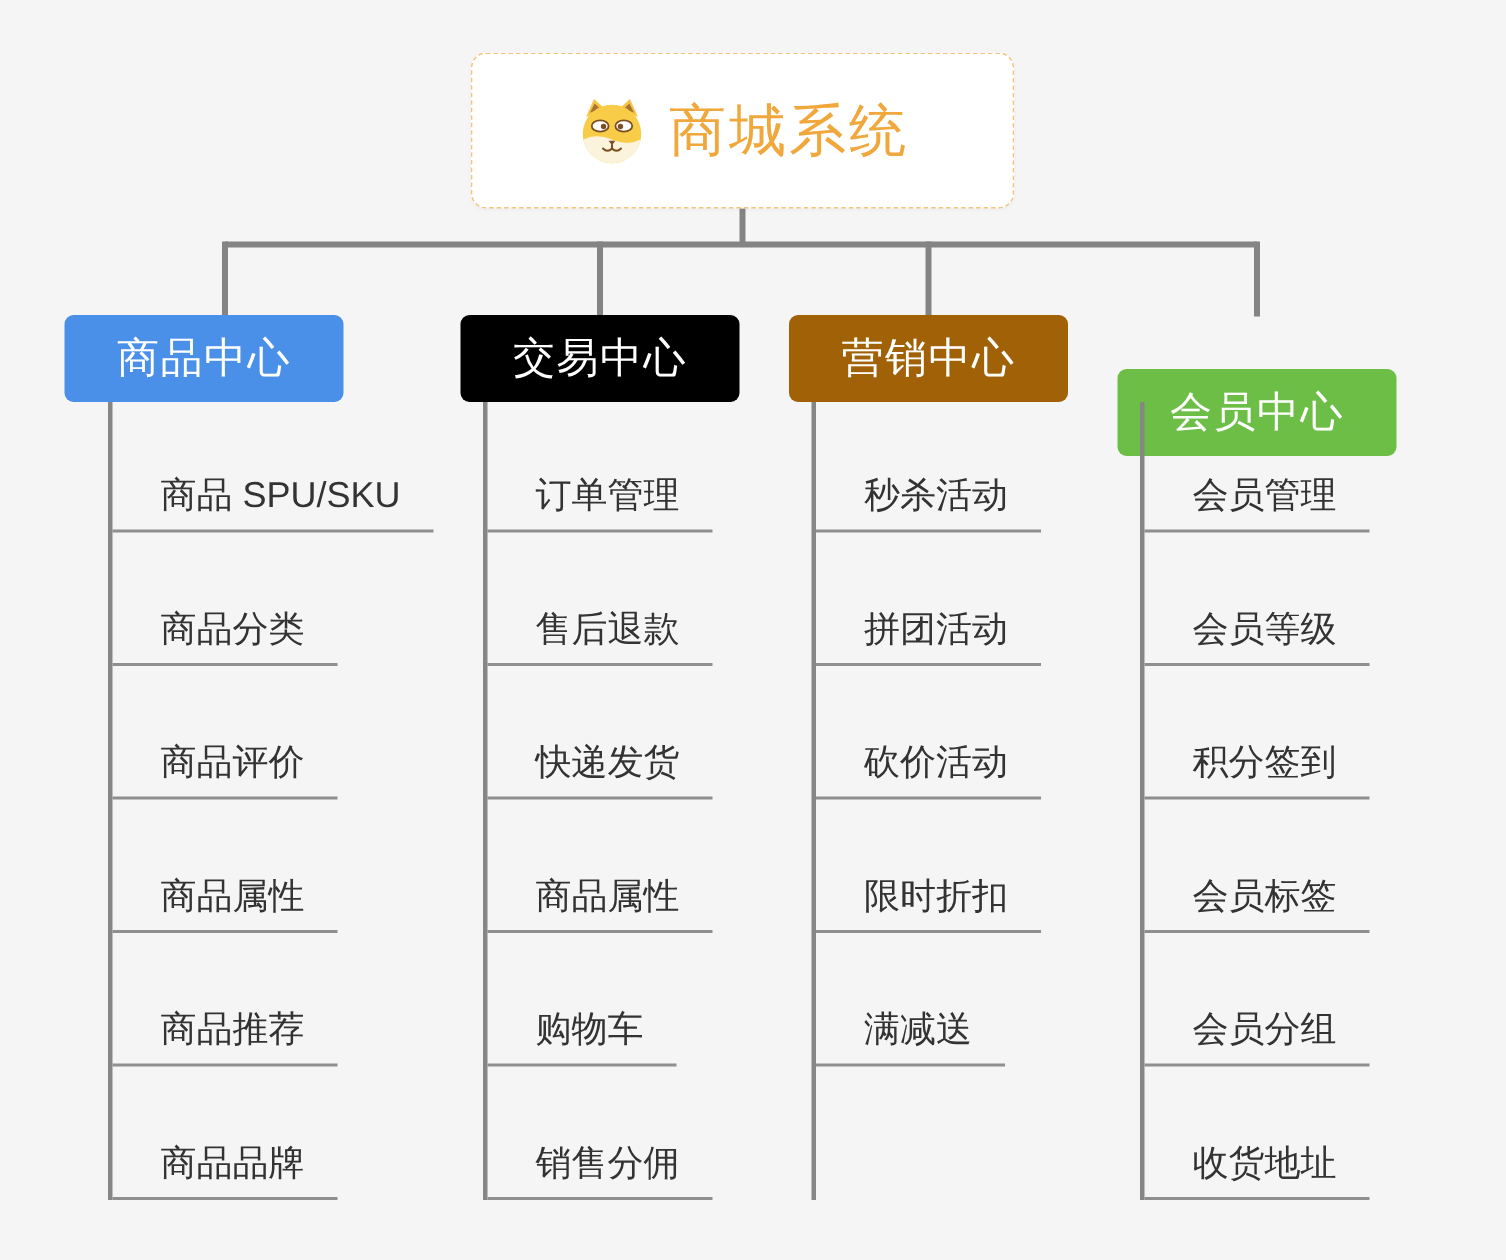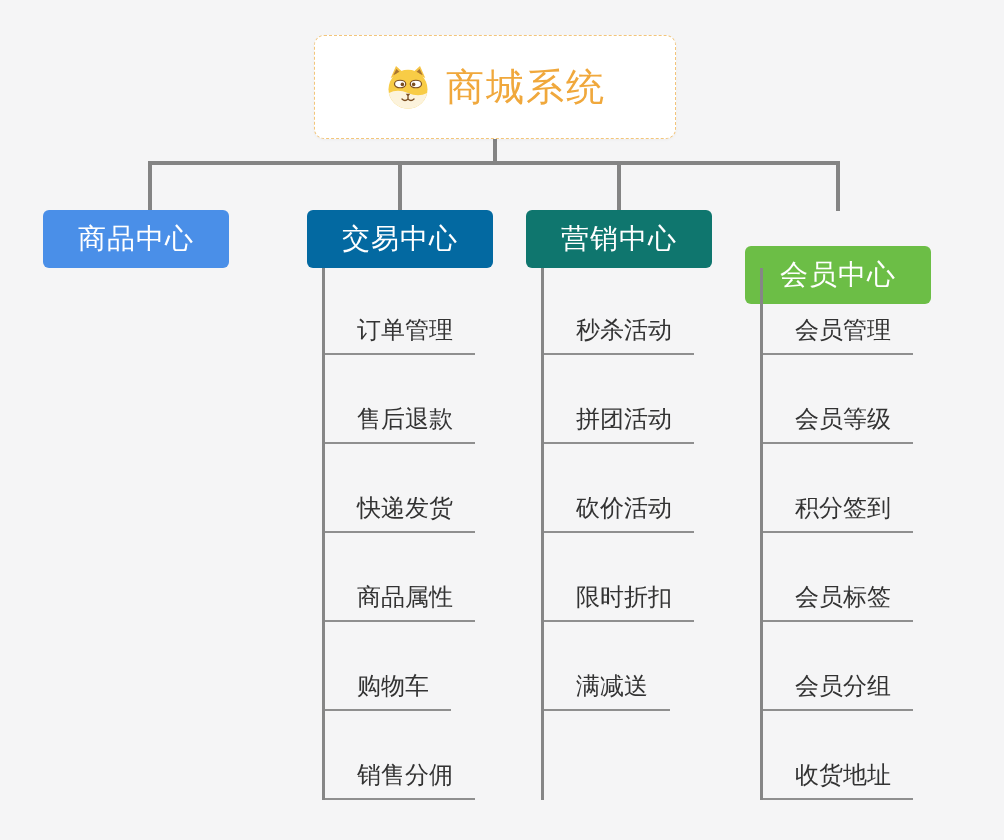--- a/index.html
+++ b/index.html
@@ -50,22 +50,22 @@
     color:#ffffff;
     font-size:28px;
     letter-spacing:1px;
     cursor:default;
   }
   .pos0{left:43px;}
   .pos1{left:307px;}
   .pos2{left:526px;}
   .pos3{left:745px;}
   .b0{background:#4a8fe8;}
-  .b1{background:#0369a1;}
-  .b2{background:#0f766e;}
+  .b1{background:#000000;}
+  .b2{background:#a16207;}
   .b3{background:#6cbe46;margin-top:36px;}
   
   .children{
     position:absolute;
     top:268px;
     height:532px;
     width:240px;
     border-left:3px solid #868686;
     box-sizing:border-box;
   }
@@ -121,20 +121,40 @@
       <path d="M32,43 v3 M24,46 q4,4 8,0 q4,4 8,0" stroke="#7a4e22" stroke-width="1.8" fill="none" stroke-linecap="round"></path>
     </svg>
     <span class="root-title">商城系统</span>
   </div>
 
   <div class="branch-node pos0 b0">商品中心</div>
   <div class="branch-node pos1 b1">交易中心</div>
   <div class="branch-node pos2 b2">营销中心</div>
   <div class="branch-node pos3 b3">会员中心</div>
 
+  <div class="children col0">
+    <div class="child-item">
+        <span class="child-label">商品 SPU/SKU</span>
+      </div>
+    <div class="child-item">
+        <span class="child-label">商品分类</span>
+      </div>
+    <div class="child-item">
+        <span class="child-label">商品评价</span>
+      </div>
+    <div class="child-item">
+        <span class="child-label">商品属性</span>
+      </div>
+    <div class="child-item">
+        <span class="child-label">商品推荐</span>
+      </div>
+    <div class="child-item">
+        <span class="child-label">商品品牌</span>
+      </div>
+  </div>
 
   <div class="children col1">
     <div class="child-item">
         <span class="child-label">订单管理</span>
       </div>
     <div class="child-item">
         <span class="child-label">售后退款</span>
       </div>
     <div class="child-item">
         <span class="child-label">快递发货</span>

